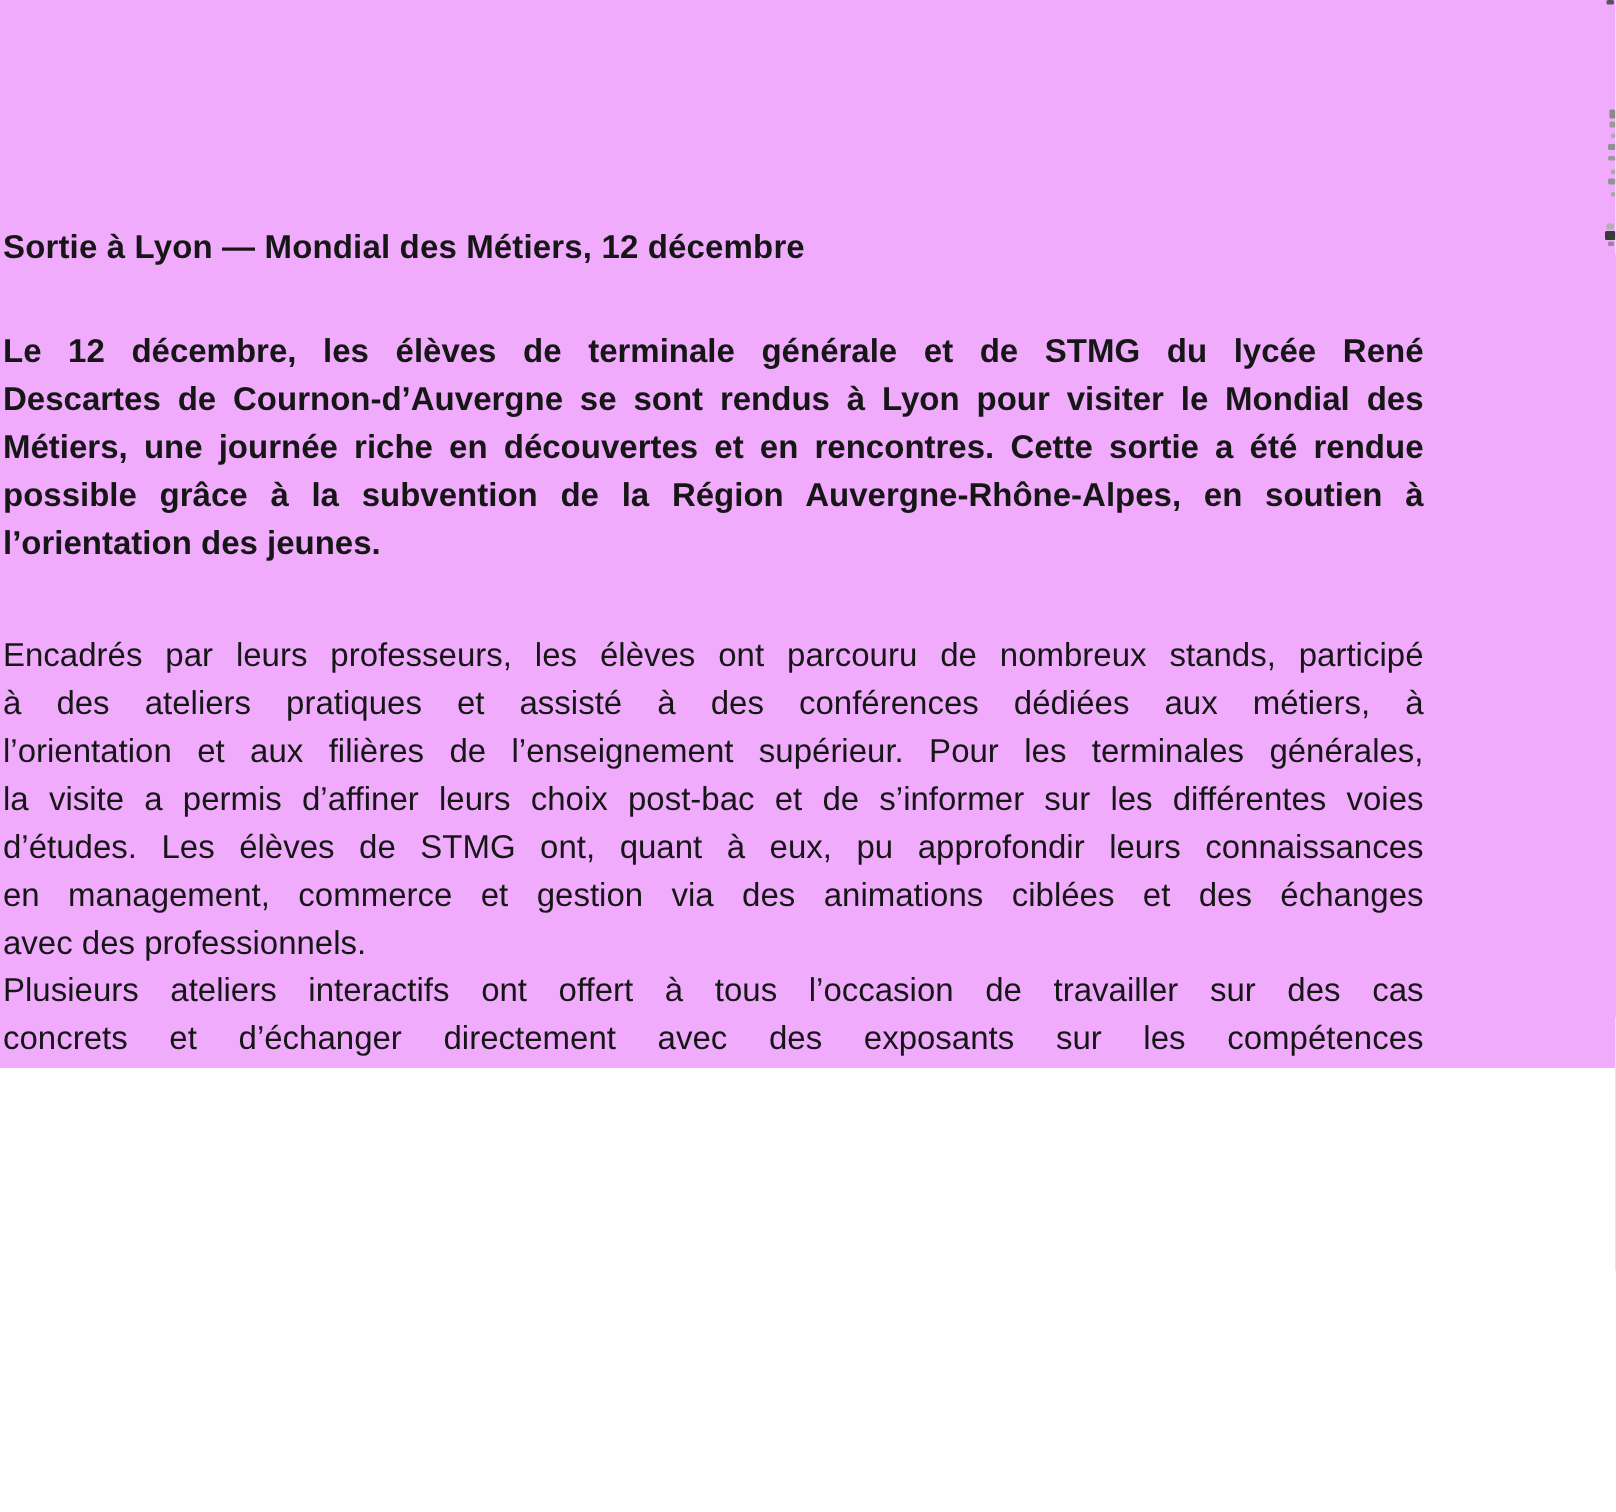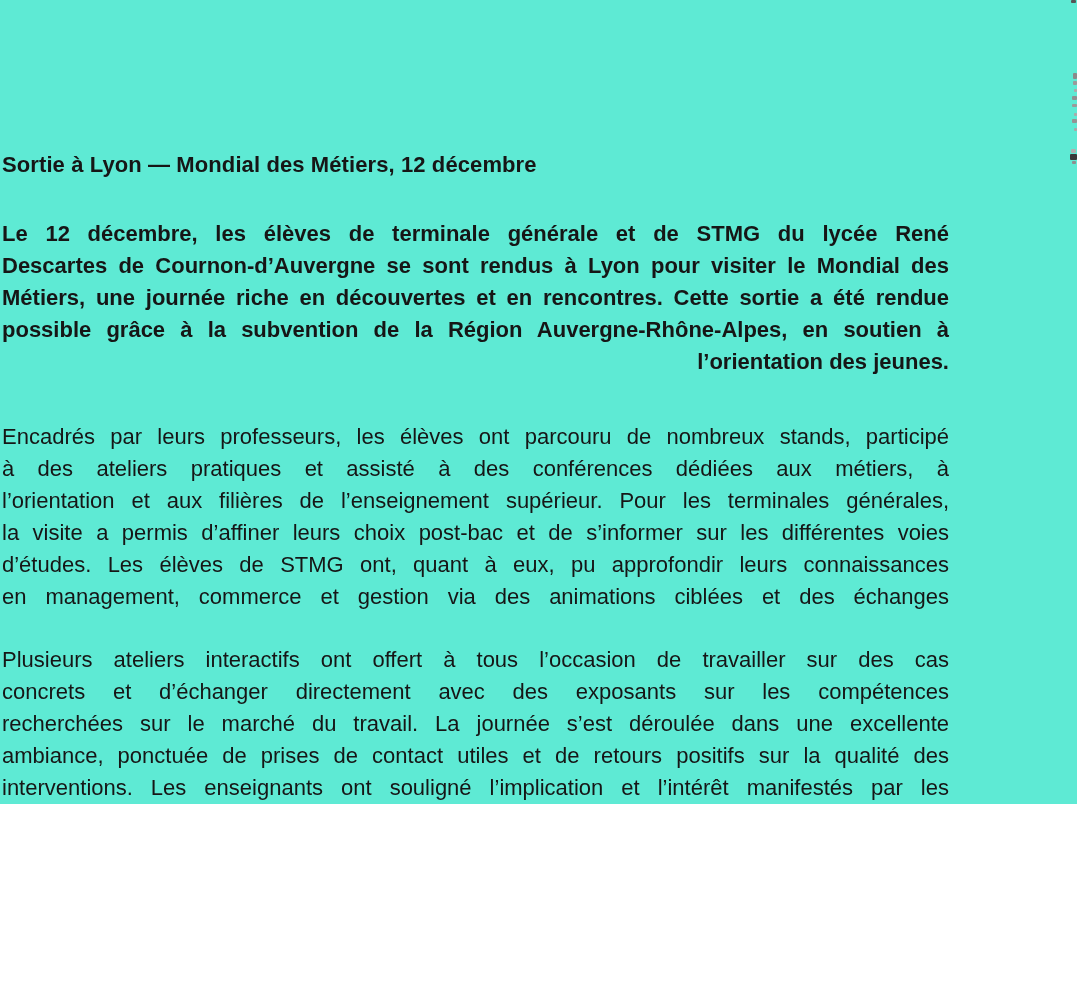--- a/index.html
+++ b/index.html
@@ -3,22 +3,22 @@
 <meta charset="utf-8">
 <style>
   html, body {
     margin: 0;
     padding: 0;
     background: #ffffff;
   }
   .page {
     position: relative;
     width: 1077px;
-    height: 804px;
-    background: #5eead4;
+    height: 712px;
+    background: #f0abfc;
     overflow: hidden;
     font-family: "Liberation Sans", "DejaVu Sans", sans-serif;
   }
   .doc {
     position: absolute;
     left: 2px;
     top: 0;
     width: 947px;
     color: #161616;
     font-size: 22px;
@@ -38,21 +38,21 @@
     left: 0;
     width: 947px;
   }
   .para-body {
     white-space: pre-line;       
     text-align: justify;
     text-align-last: justify;    
     word-spacing: 0.5px;
   }
   .para-last {
-    text-align: right;
+    text-align: left;
     white-space: nowrap;
   }
   .p1 { top: 218px; font-weight: bold; }
   .p2 { top: 421px; }
   .p3 { top: 644px; }
   .p4 { top: 891px; }
   .speck {
     position: absolute;
     border-radius: 1px;
   }
@@ -74,20 +74,21 @@
       <div class="para-last">l’orientation des jeunes.</div>
     </div>
 
     <div class="para p2">
       <div class="para-body">Encadrés par leurs professeurs, les élèves ont parcouru de nombreux stands, participé
 à des ateliers pratiques et assisté à des conférences dédiées aux métiers, à
 l’orientation et aux filières de l’enseignement supérieur. Pour les terminales générales,
 la visite a permis d’affiner leurs choix post-bac et de s’informer sur les différentes voies
 d’études. Les élèves de STMG ont, quant à eux, pu approfondir leurs connaissances
 en management, commerce et gestion via des animations ciblées et des échanges</div>
+      <div class="para-last">avec des professionnels.</div>
     </div>
 
     <div class="para p3">
       <div class="para-body">Plusieurs ateliers interactifs ont offert à tous l’occasion de travailler sur des cas
 concrets et d’échanger directement avec des exposants sur les compétences
 recherchées sur le marché du travail. La journée s’est déroulée dans une excellente
 ambiance, ponctuée de prises de contact utiles et de retours positifs sur la qualité des
 interventions. Les enseignants ont souligné l’implication et l’intérêt manifestés par les</div>
       <div class="para-last">élèves tout au long de la visite.</div>
     </div>

